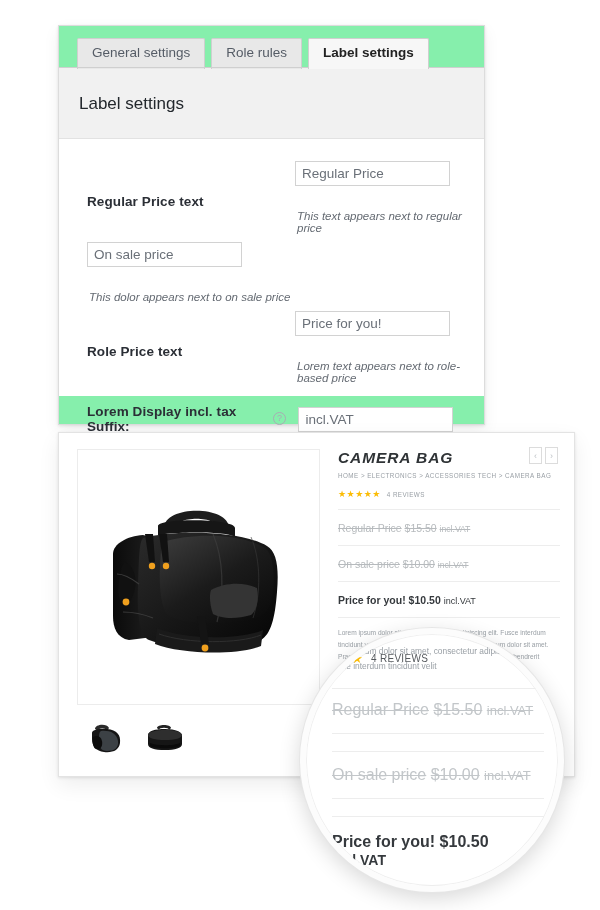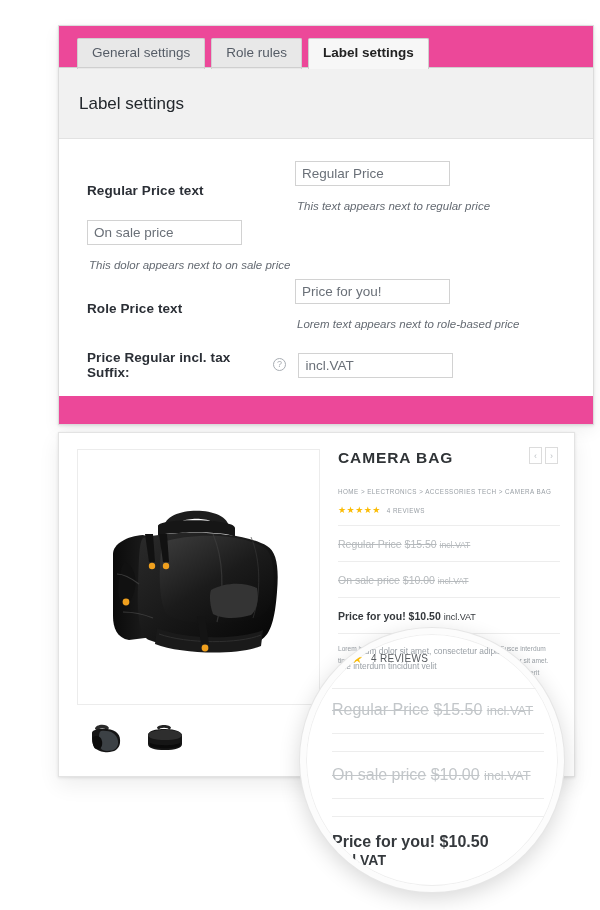--- a/index.html
+++ b/index.html
@@ -6,22 +6,22 @@
   html, body {
     width: 600px; height: 910px;
     background: #ffffff;
     font-family: "Liberation Sans", sans-serif;
     overflow: hidden;
   }
   #stage { position: relative; width: 600px; height: 910px; background:#fff; }
 
   
   .settings-panel {
-    position: absolute; left: 58px; top: 25px; width: 536px; height: 400px;
-    background: #ec4899;
+    position: absolute; left: 58px; top: 25px; width: 427px; height: 400px;
+    background: #86efac;
     border: 1px solid #dcdcdc;
     box-shadow: 0 1px 3px rgba(0,0,0,0.10), 0 6px 16px rgba(0,0,0,0.06);
   }
   .tabs {
     position: relative; height: 42px; padding: 14px 0 0 18px;
     display: flex; align-items: flex-end; gap: 6px;
   }
   .tab {
     border: 1px solid #cfcfcf; border-bottom: none;
     background: #e8e8e8;
@@ -75,21 +75,21 @@
     background: #fff;
     font-size: 13.5px;
     color: #6a7078;
     padding: 2px 6px;
     font-family: "Liberation Sans", sans-serif;
     outline: none;
     border-radius: 0;
   }
   .field-desc {
     font-size: 11.5px; font-style: italic; color: #646a72;
-    margin: 14px 0 0 2px;
+    margin: 24px 0 0 2px;
   }
   .help-icon {
     display: inline-block; width: 13px; height: 13px;
     border: 1px solid #a8adb3; border-radius: 50%;
     color: #a8adb3; font-size: 9px; line-height: 11px;
     text-align: center; margin: 0 8px 0 0; vertical-align: middle;
     cursor: pointer; position: relative; top: -1px;
   }
   .row-tax { align-items: center; padding-top: 20px; }
   .row-tax .field-label { width: 186px; flex: 0 0 186px; padding-top: 0; }
@@ -109,21 +109,21 @@
     width: 243px; height: 256px;
     border: 1px solid #ececec; background: #fff;
     display: flex; align-items: center; justify-content: center;
   }
   .thumbs { display: flex; gap: 14px; margin-top: 14px; padding-left: 8px; }
   .thumb { width: 44px; height: 38px; display:flex; align-items:center; justify-content:center; cursor:pointer; }
 
   .product-info { flex: 1; padding-left: 18px; position: relative; }
   .product-title {
     font-size: 15.5px; font-weight: bold; color: #2f3336;
-    letter-spacing: .9px; margin-bottom: 21px;
+    letter-spacing: .9px; margin-bottom: 5px; font-style: italic;
   }
   .breadcrumb { font-size: 6.3px; color: #9aa0a6; letter-spacing: .45px; margin-bottom: 10px; }
   .nav-arrows { position: absolute; right: 2px; top: -2px; display: flex; gap: 3px; }
   .nav-arrow {
     width: 13px; height: 17px; border: 1px solid #dcdcdc; background: #fff;
     display: flex; align-items: center; justify-content: center;
     color: #bfc3c7; font-size: 9px; cursor: pointer;
   }
   .rating-row { display: flex; align-items: center; gap: 6px; margin-bottom: 10px; }
   .stars { color: #fbbc05; font-size: 9px; letter-spacing: .5px; }
@@ -217,21 +217,21 @@
 
       <div class="field-row">
         <div class="field-label">Role Price text</div>
         <div class="field-control">
           <input class="text-input" type="text" value="Price for you!" style="">
           <div class="field-desc">Lorem text appears next to role-based price</div>
         </div>
       </div>
 
       <div class="field-row row-tax">
-        <div class="field-label">Price Regular incl. tax Suffix:</div>
+        <div class="field-label">Lorem Display incl. tax Suffix:</div>
         <div class="field-control">
           <span class="help-icon">?</span>
           <input class="text-input" type="text" value="incl.VAT" style="">
         </div>
       </div>
 
     </div>
   </div>
 
   <div class="product-panel">

